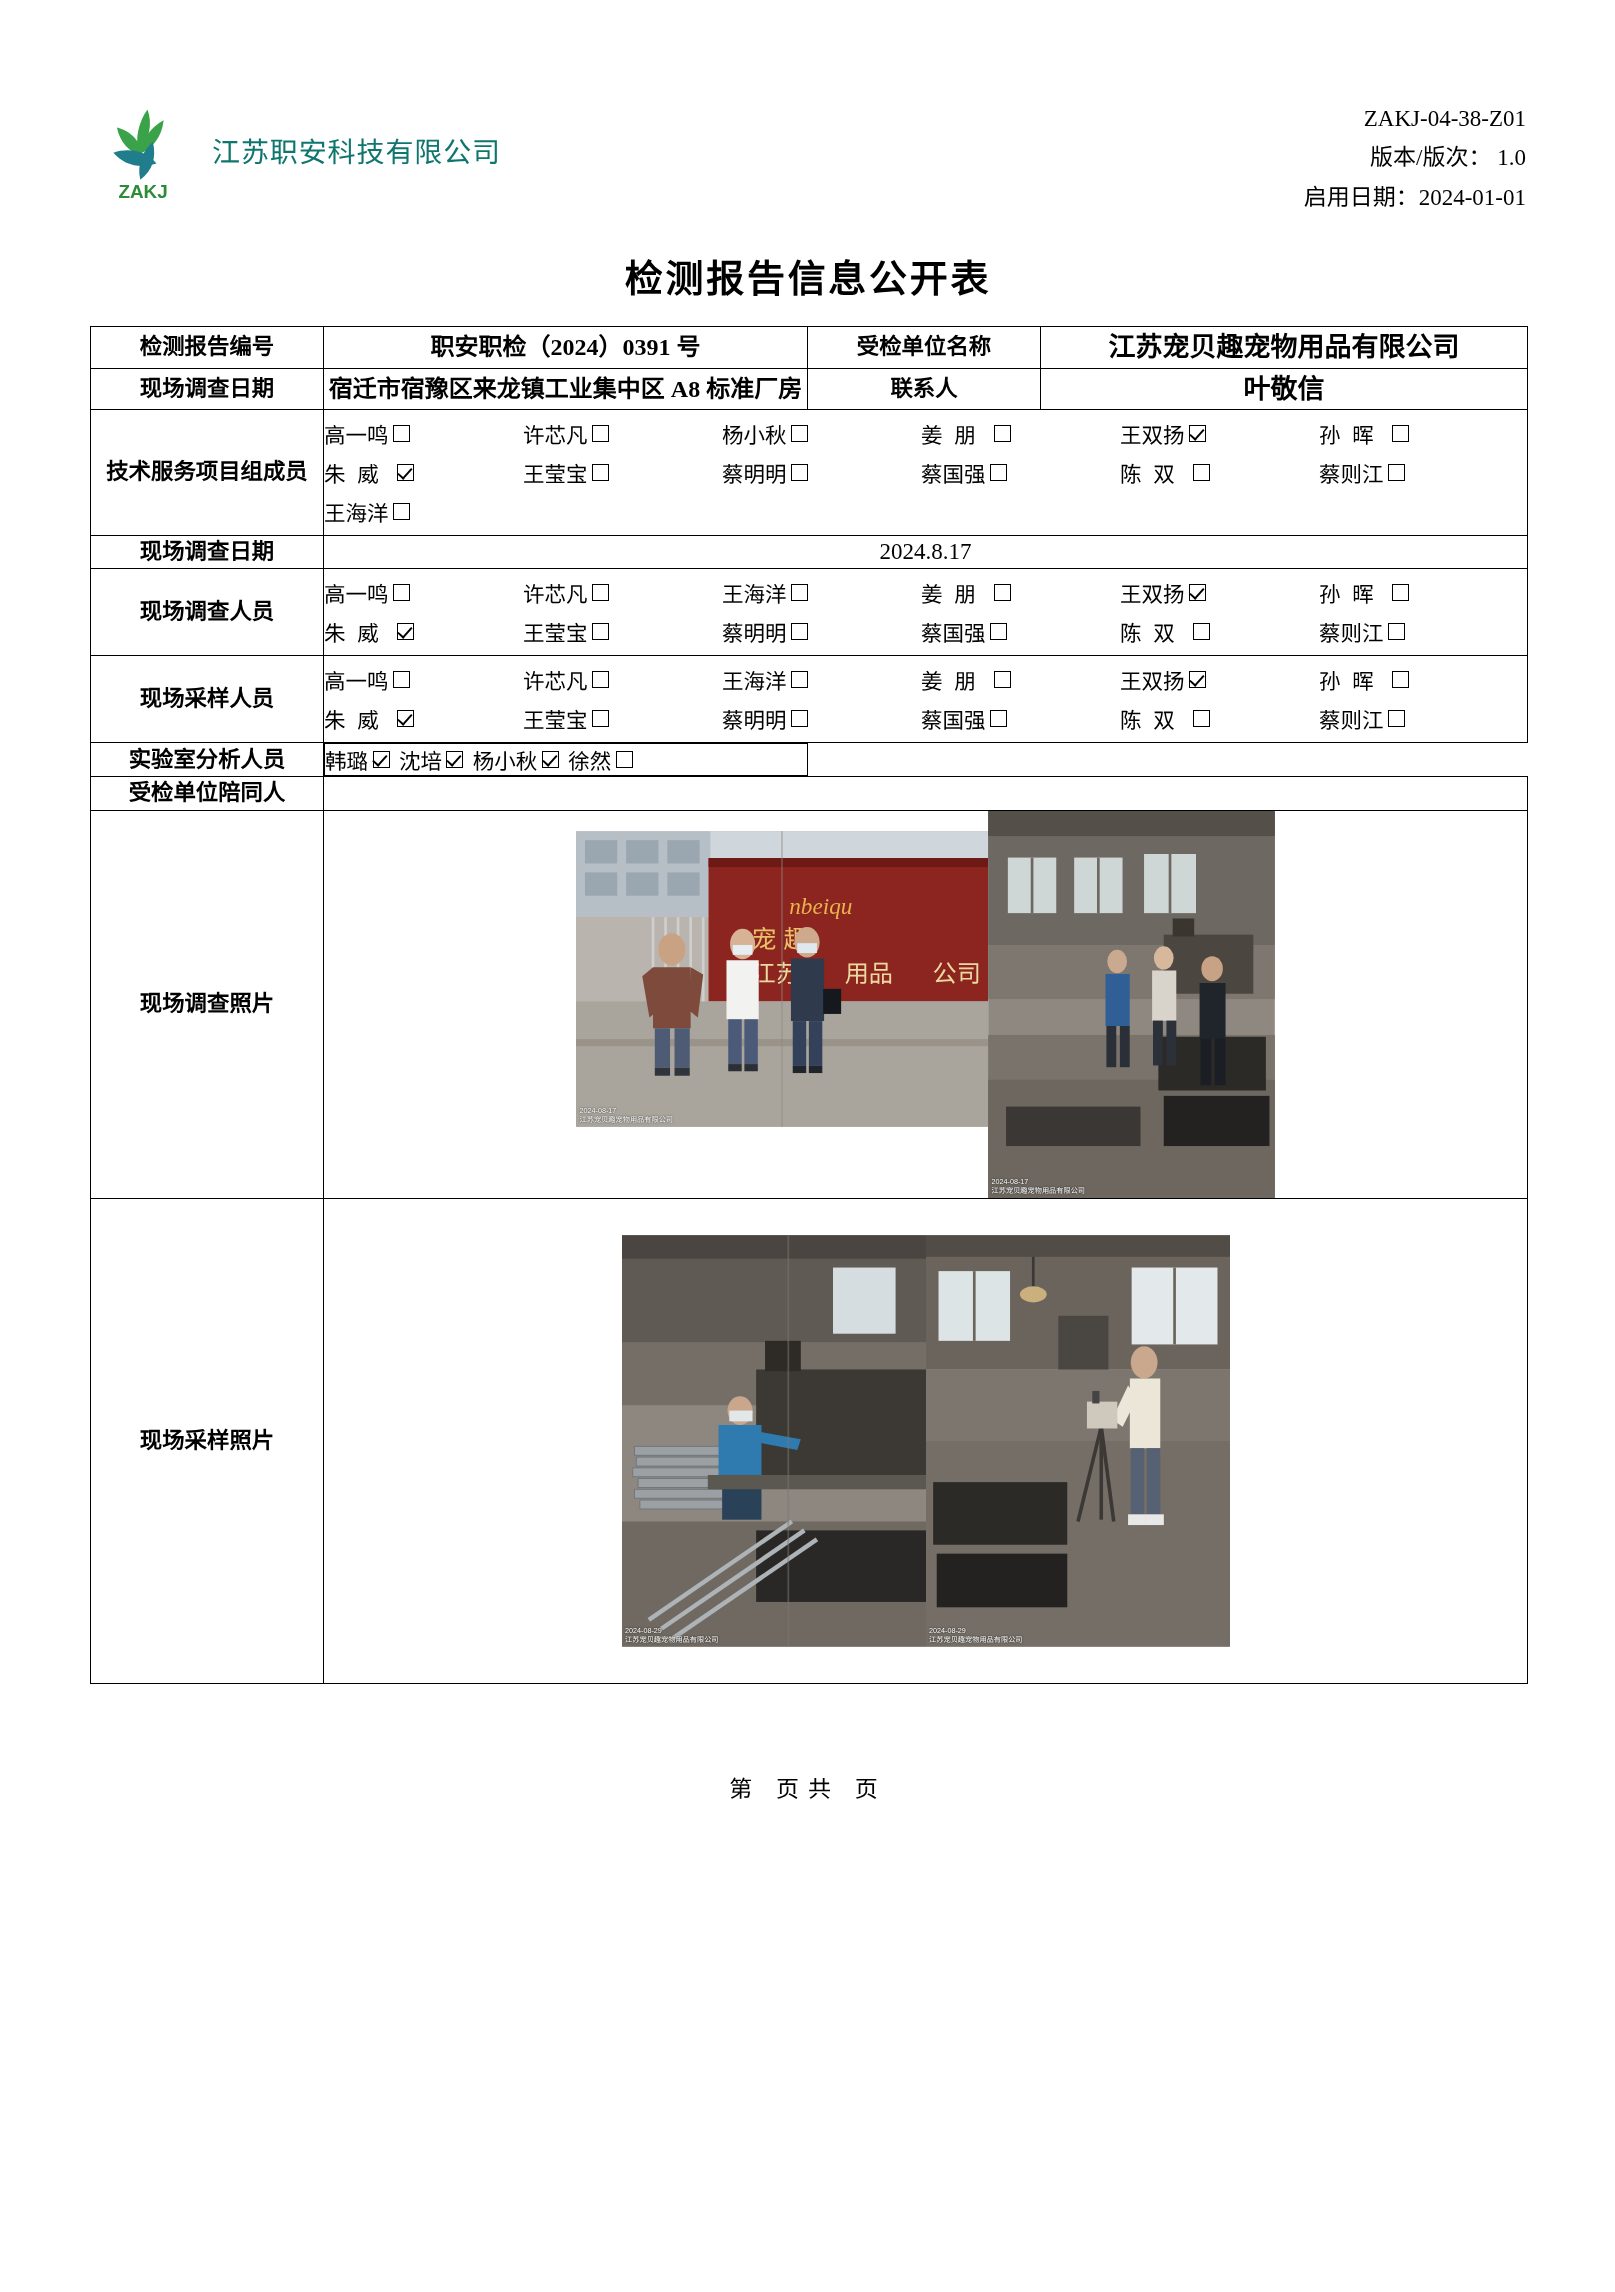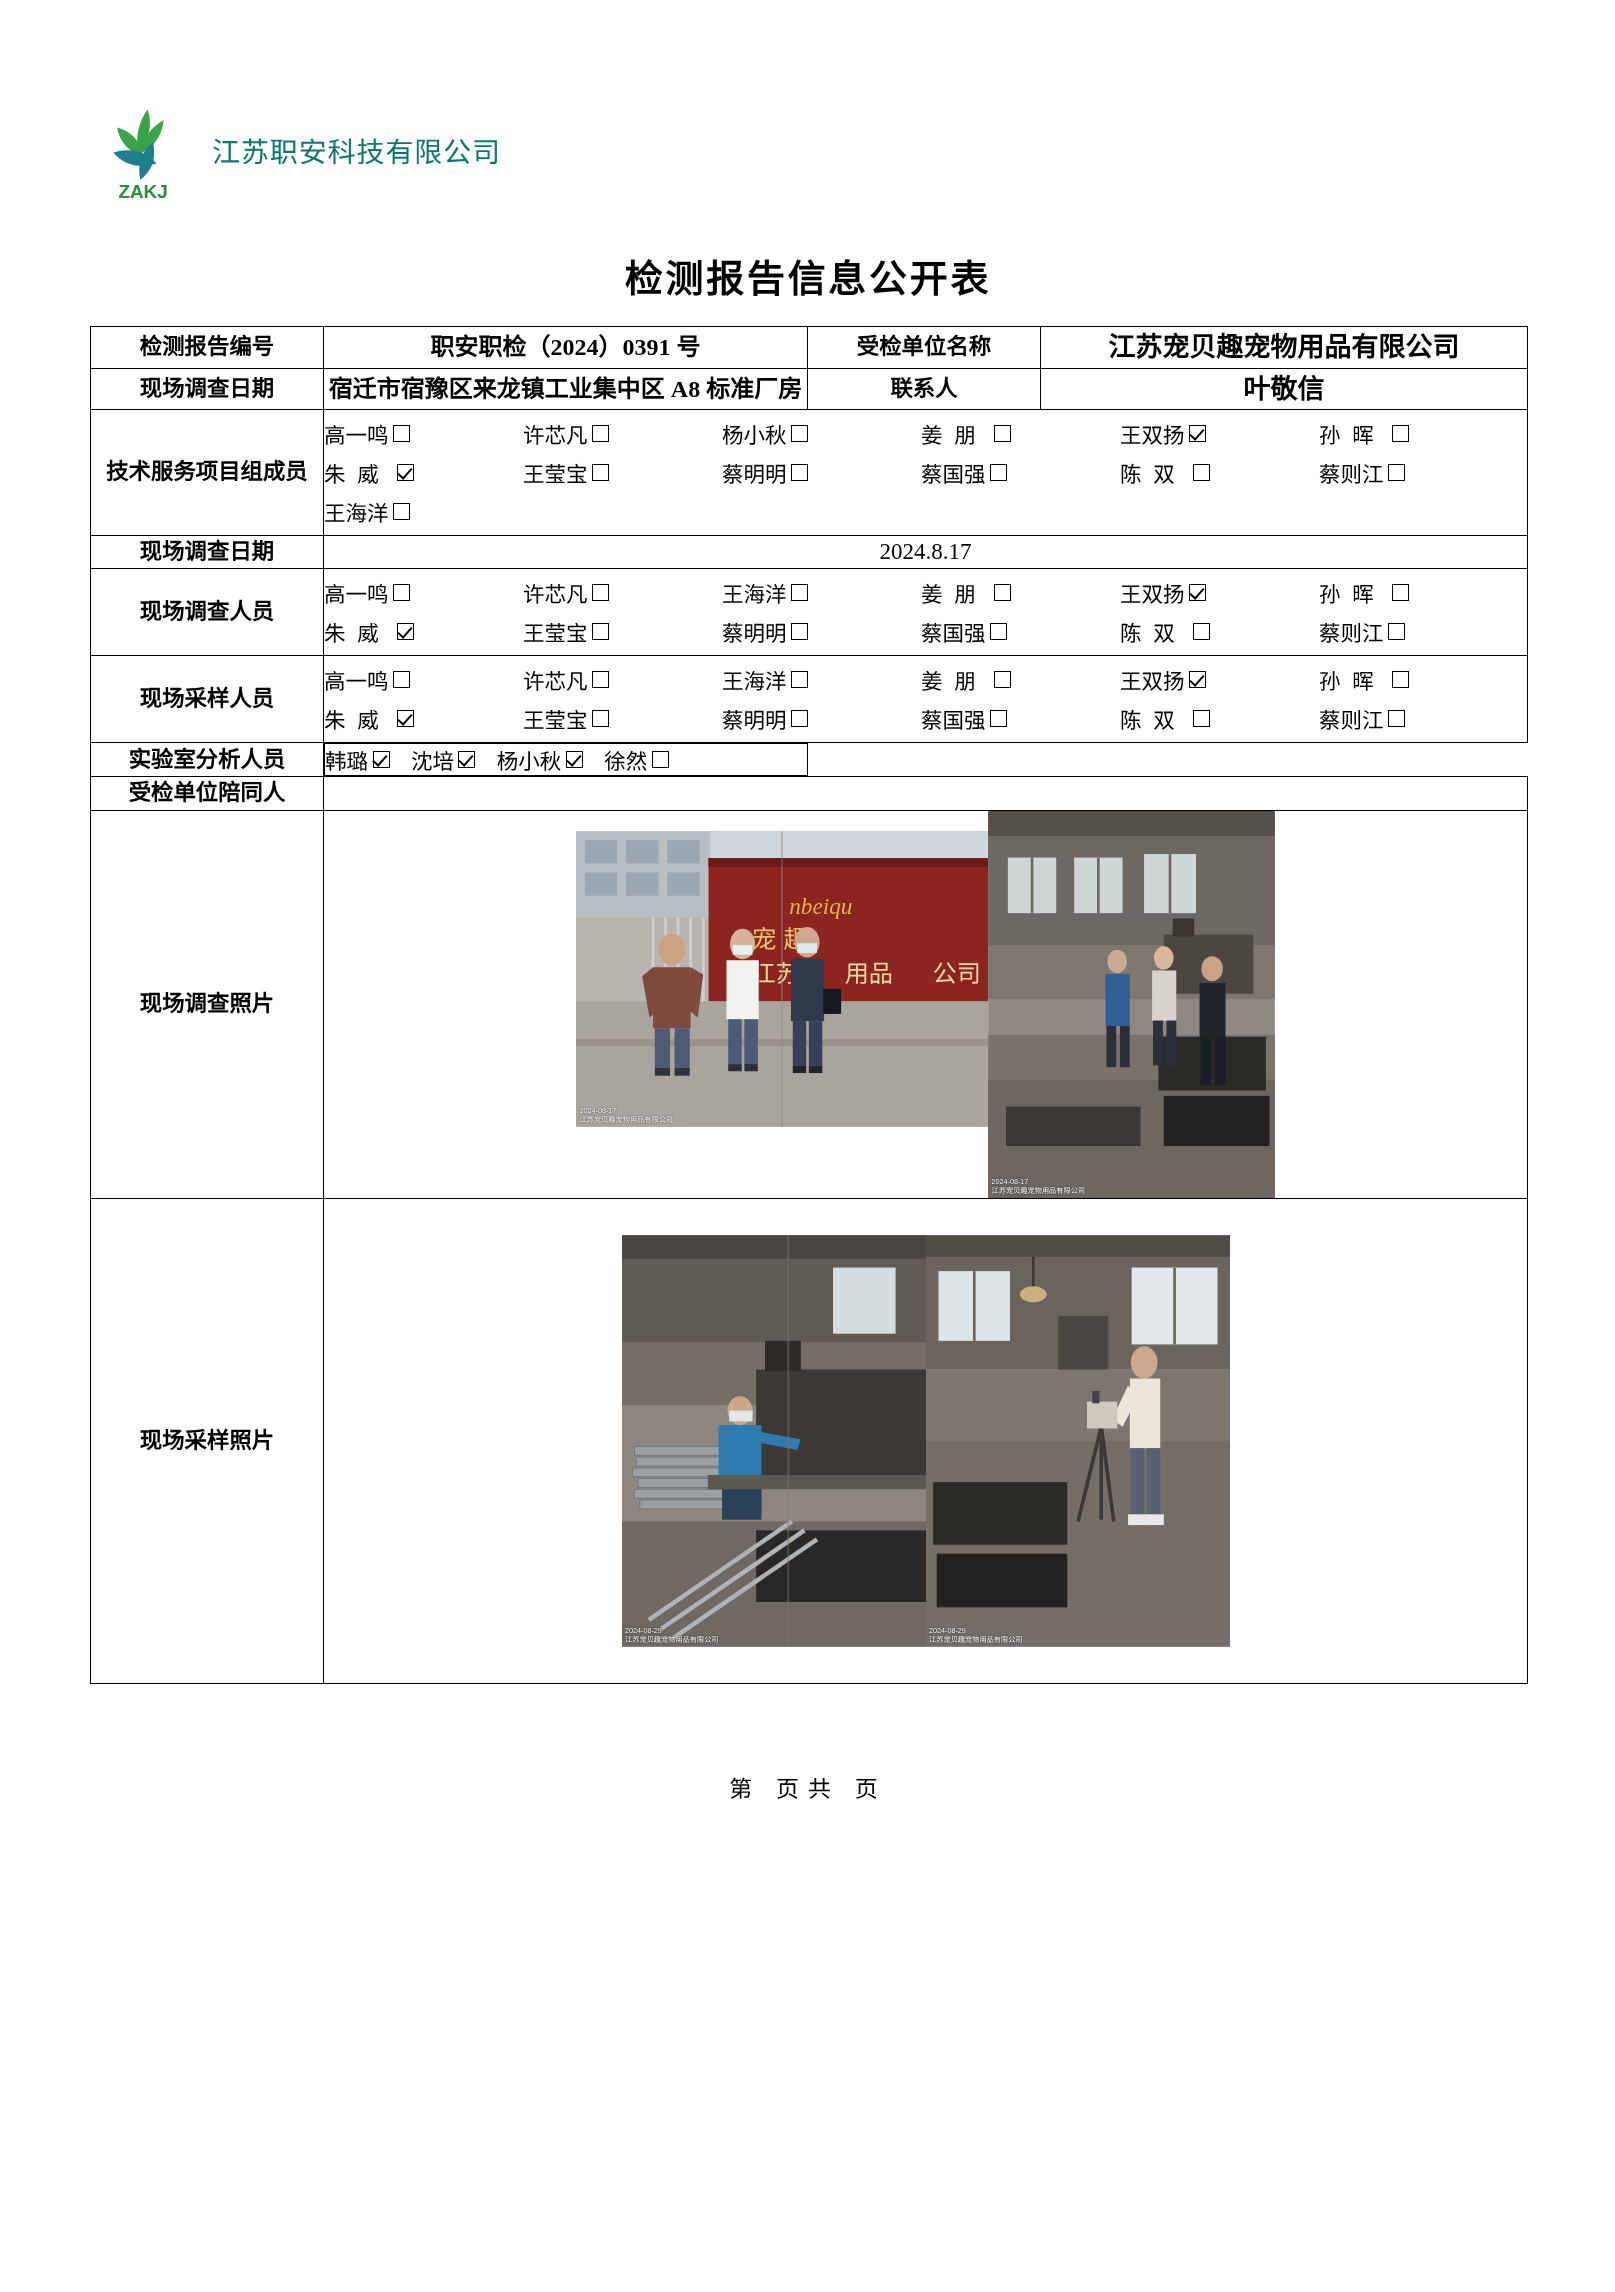--- a/index.html
+++ b/index.html
@@ -159,21 +159,21 @@
     transform: rotate(42deg);
   }
   .lab-inline {
     padding: 9px 14.3px;
     font-size: 21.5px;
     display: flex;
     align-items: center;
     flex-wrap: wrap;
     gap: 5.4px;
   }
-  .lab-inline .name-cell { margin-right: 16px; }
+  .lab-inline .name-cell { margin-right: 4px; }
 
   
   .photo-cell {
     padding: 10.7px 0;
     text-align: center;
   }
   .photo-group {
     display: flex;
     justify-content: center;
     align-items: flex-start;
@@ -224,20 +224,25 @@
             <path d="M30 34 C46 38, 57 50, 58 66 C44 62, 33 50, 30 34 Z"></path>
           </g>
           <g fill="#1f7d8c">
             <path d="M26 62 C44 56, 62 60, 74 74 C56 80, 38 76, 26 62 Z"></path>
             <path d="M70 50 C74 66, 70 82, 56 92 C52 76, 58 60, 70 50 Z"></path>
           </g>
           <text x="59" y="112" font-family="Liberation Sans, sans-serif" font-size="21" font-weight="bold" fill="#2e8b3a" text-anchor="middle">ZAKJ</text>
         </svg>
       </div>
       <div class="company-name">江苏职安科技有限公司</div>
+    </div>
+    <div class="header-right">
+      <div>ZAKJ-04-38-Z01</div>
+      <div>版本/版次： 1.0</div>
+      <div>启用日期：2024-01-01</div>
     </div>
   </div>
 
   <div class="doc-title">检测报告信息公开表</div>
 
   <table class="main">
     <colgroup>
       <col style="width:233px">
       <col style="width:484px">
       <col style="width:233px">

